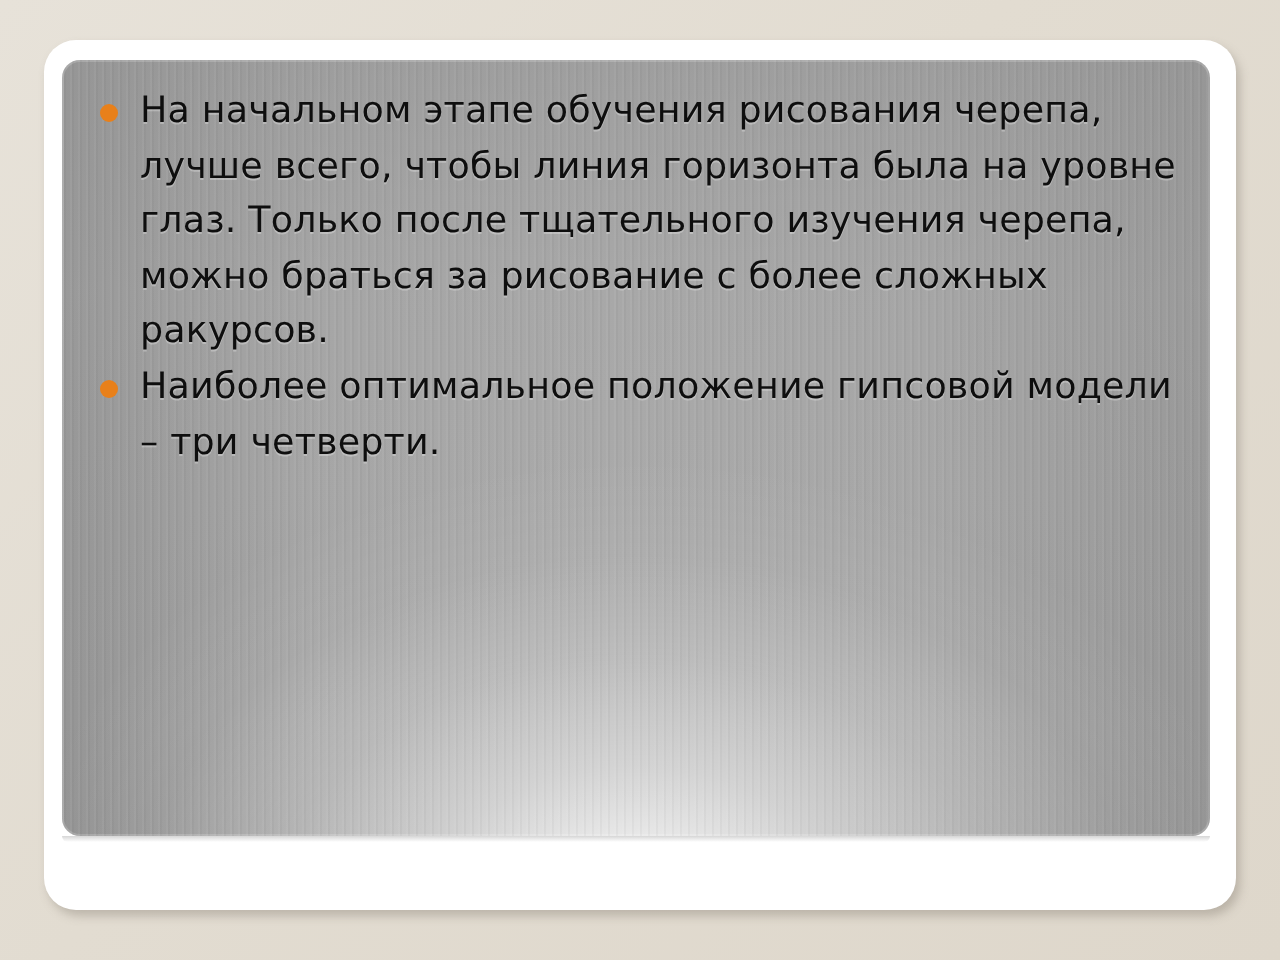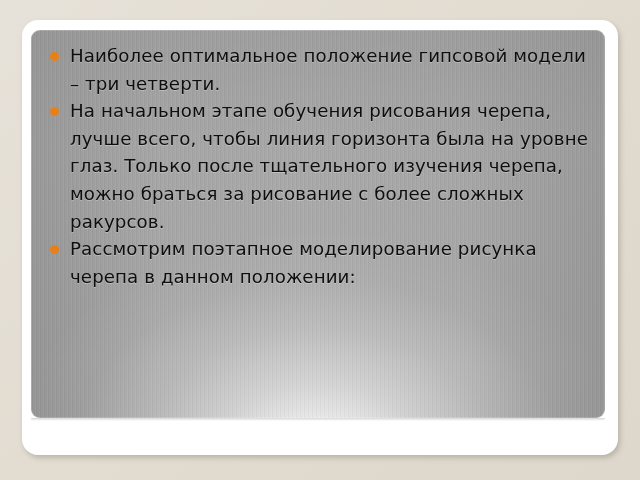--- a/index.html
+++ b/index.html
@@ -138,32 +138,28 @@
 
   <div id="card-frame">
 
     <div id="content-panel">
       <div id="panel-texture"></div>
 
       <ul id="bullet-list">
 
         <li class="bullet-item">
           <span class="bullet-marker"></span>
-          <span class="bullet-text">Наиболее оптимальное положение гипсовой модели – три четверти.</span>
-        </li>
-
-        <li class="bullet-item">
-          <span class="bullet-marker"></span>
           <span class="bullet-text">На начальном этапе обучения рисования черепа, лучше всего, чтобы линия горизонта была на уровне глаз. Только после тщательного изучения черепа, можно браться за рисование с более сложных ракурсов.</span>
         </li>
 
         <li class="bullet-item">
           <span class="bullet-marker"></span>
-          <span class="bullet-text">Рассмотрим поэтапное моделирование рисунка черепа в данном положении:</span>
+          <span class="bullet-text">Наиболее оптимальное положение гипсовой модели – три четверти.</span>
         </li>
+
 
       </ul>
     </div>
 
     <div id="card-lip"></div>
 
   </div>
 
 </div>
 

